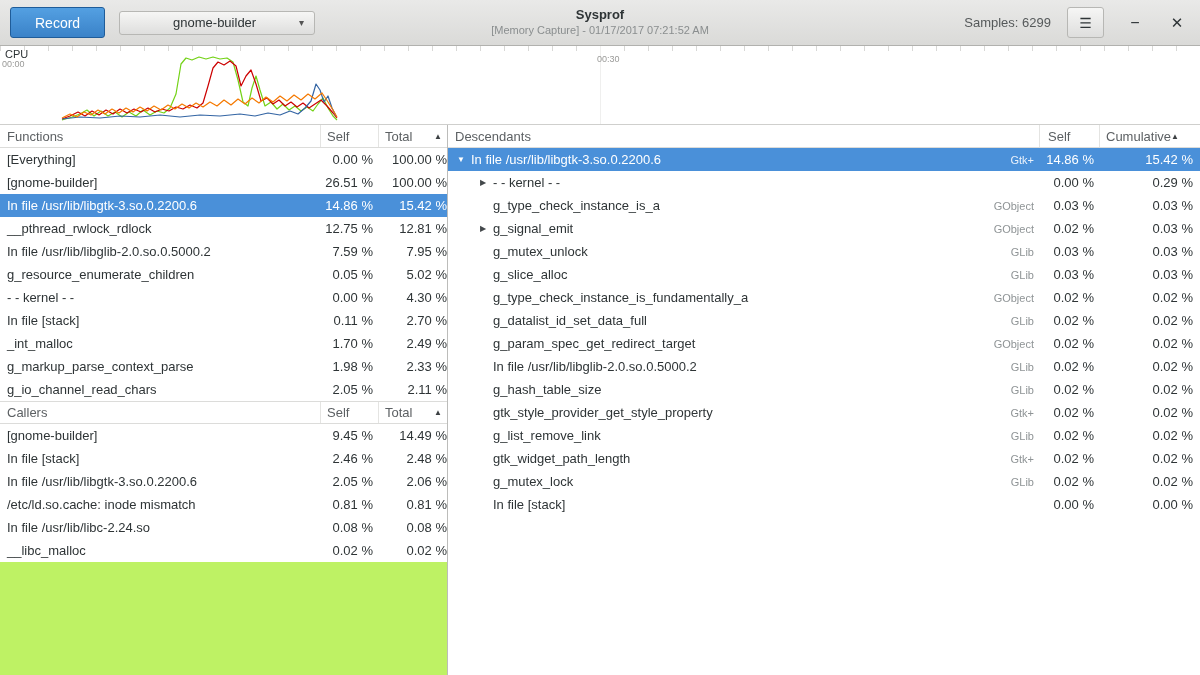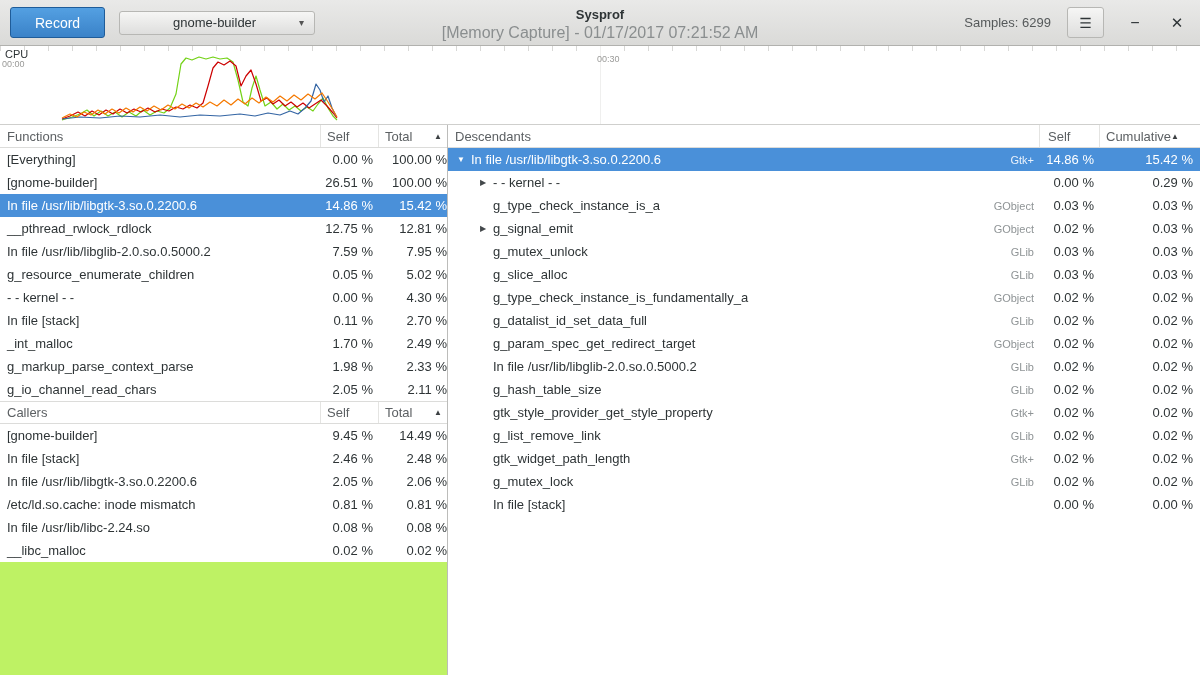--- a/index.html
+++ b/index.html
@@ -22,21 +22,21 @@
   .target-dropdown {
     margin-left:14px; height:24px; width:196px; font-size:13px; font-family:inherit;
     color:#2e3436; background:linear-gradient(#f6f6f5,#dededd);
     border:1px solid #b7b7b4; border-radius:3px; cursor:pointer;
     display:flex; align-items:center; padding:0 10px;
   }
   .target-dropdown .lbl { flex:1; text-align:center; }
   .target-dropdown .caret { font-size:10px; color:#555; }
   .titlebox { position:absolute; left:50%; top:7px; transform:translateX(-50%); text-align:center; }
   .title { font-size:13px; font-weight:bold; color:#2e3436; }
-  .subtitle { font-size:16px; color:#8a8e8f; margin-top:2px; }
+  .subtitle { font-size:11px; color:#8a8e8f; margin-top:2px; }
   .header-right { margin-left:auto; display:flex; align-items:center; }
   .samples { font-size:13px; color:#55595a; margin-right:16px; }
   .menu-btn {
     width:37px; height:31px; background:linear-gradient(#f6f6f5,#dededd);
     border:1px solid #b7b7b4; border-radius:3px; cursor:pointer;
     font-size:14px; color:#2e3436; line-height:1;
   }
   .win-btn {
     background:none; border:none; cursor:pointer; color:#2e3436;
     font-size:16px; width:26px; height:30px; line-height:30px; text-align:center;

